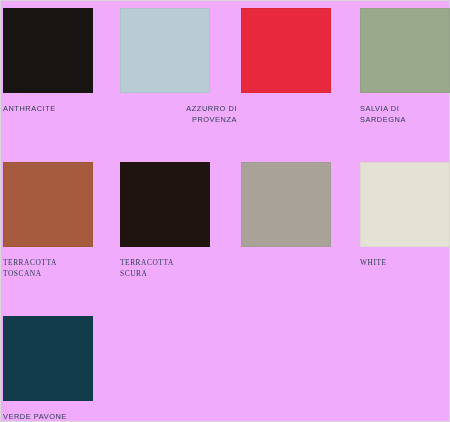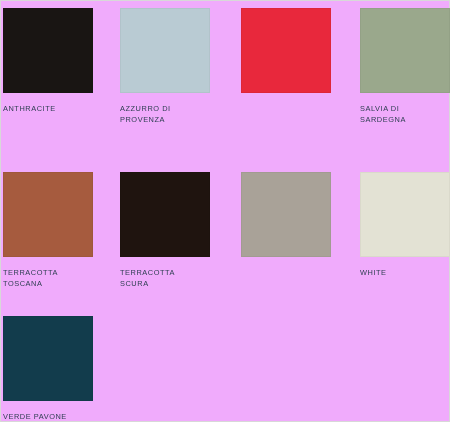--- a/index.html
+++ b/index.html
@@ -56,35 +56,35 @@
   }
 
   
   .col-0 { left: 2px; }
   .col-1 { left: 119px; }
   .col-2 { left: 240px; }
   .col-3 { left: 359px; }
 
   
   .row-0 { top: 7px; }
-  .row-1 { top: 171px; }
+  .row-1 { top: 161px; font-family: Liberation Serif, serif; }
   .row-2 { top: 315px; }
 </style>
 </head>
 <body>
 
 <div id="palette-page" style="background: #f0abfc; border-color: rgb(216, 216, 216);">
   <div class="swatch-grid">
       <div class="swatch-cell col-0 row-0">
         <div class="swatch-chip" style="background: rgb(25, 21, 19); width: 90px; height: 85px;"></div>
         <div class="swatch-label" style="color: rgb(45, 62, 81);">ANTHRACITE</div>
       </div>
       <div class="swatch-cell col-1 row-0">
         <div class="swatch-chip" style="background: rgb(185, 203, 211); width: 90px; height: 85px;"></div>
-        <div class="swatch-label" style="color: rgb(45, 62, 81);">AZZURRO DI
+        <div class="swatch-label" style="color: rgb(45, 62, 81); text-align: right;">AZZURRO DI
 PROVENZA</div>
       </div>
       <div class="swatch-cell col-2 row-0">
         <div class="swatch-chip" style="background: rgb(232, 40, 60); width: 90px; height: 85px;"></div>
       </div>
       <div class="swatch-cell col-3 row-0">
         <div class="swatch-chip" style="background: rgb(154, 168, 140); width: 90px; height: 85px;"></div>
         <div class="swatch-label" style="color: rgb(45, 62, 81);">SALVIA DI
 SARDEGNA</div>
       </div>

